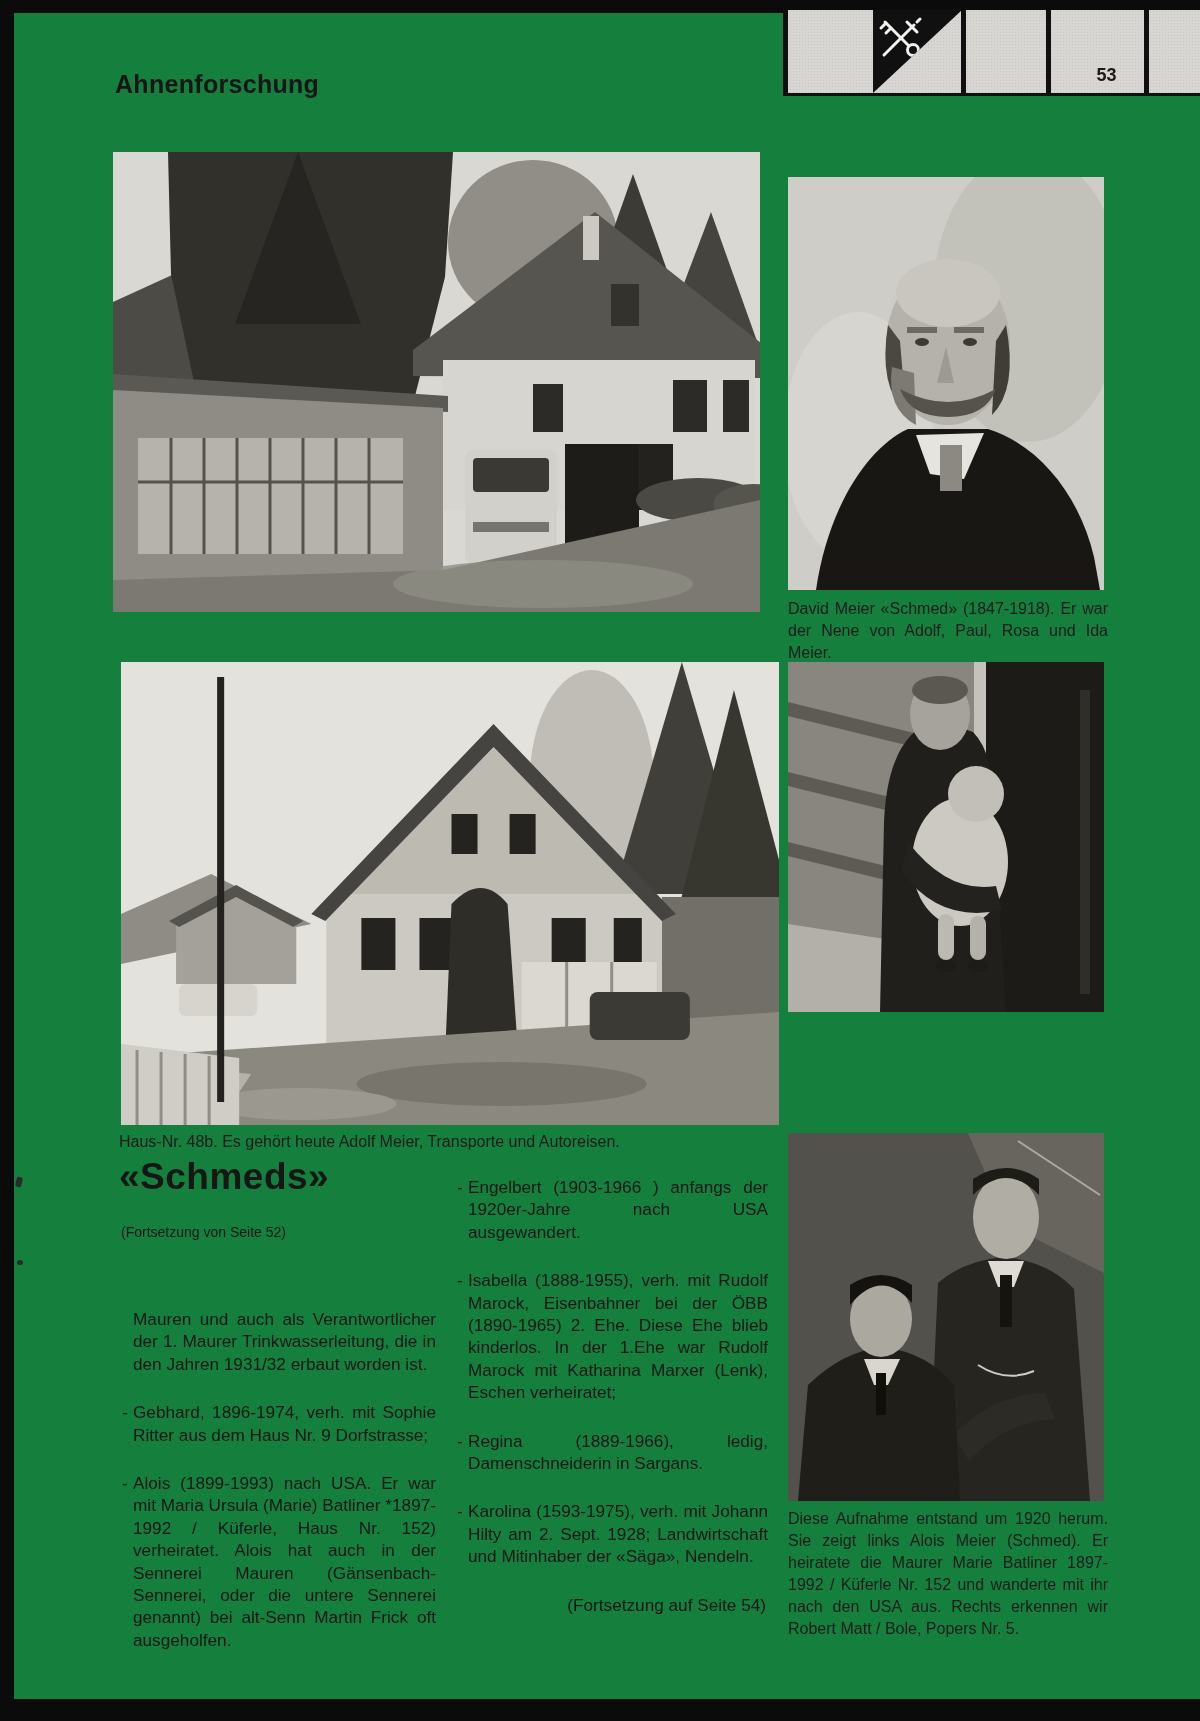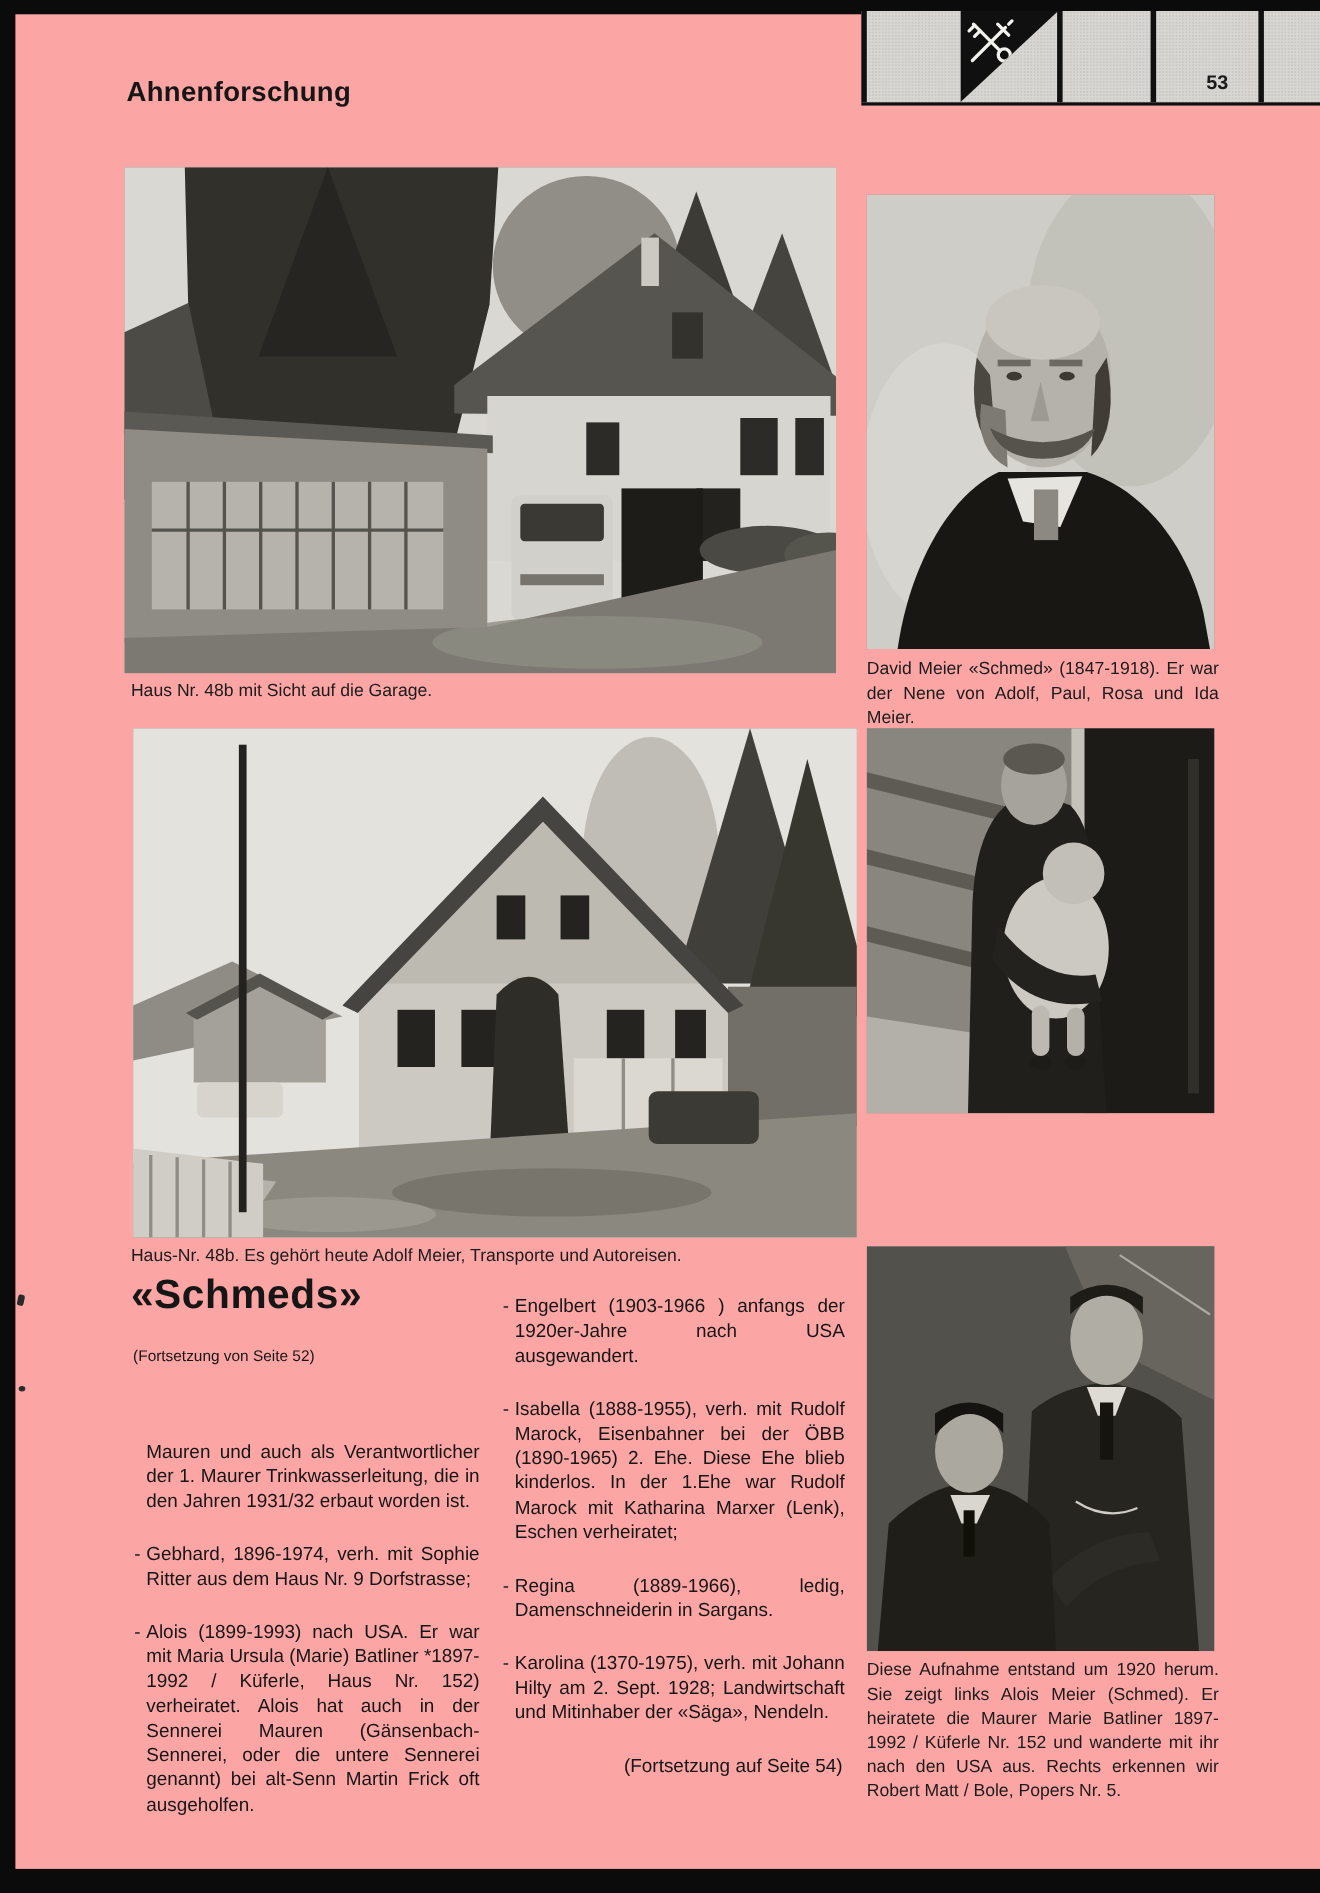--- a/index.html
+++ b/index.html
@@ -1,18 +1,18 @@
 <!DOCTYPE html>
 <html><head>
 <meta charset="utf-8">
 <style>
   html,body{margin:0;padding:0;background:#888;}
   .page{
     position:relative;width:1200px;height:1721px;margin:0 auto;
-    background:#fca5a5;overflow:hidden;
+    background:#15803d;overflow:hidden;
     font-family:"Liberation Sans","DejaVu Sans",sans-serif;color:#161616;
   }
   .abs{position:absolute;}
   
   .edge{position:absolute;background:#0b0b0b;}
   .edge-top{left:0;top:0;width:1200px;height:13px;}
   .edge-left{left:0;top:0;width:14px;height:1703px;}
   .edge-bottom{left:0;top:1699px;width:1200px;height:22px;}
   
   .section-title{left:115px;top:70px;font-size:25px;font-weight:bold;letter-spacing:.3px;}
@@ -121,21 +121,20 @@
       <rect x="452" y="292" width="74" height="122" fill="#1d1c19"></rect>
       <rect x="352" y="298" width="92" height="114" rx="8" fill="#d2d0ca"></rect>
       <rect x="360" y="306" width="76" height="34" rx="4" fill="#3a3934"></rect>
       <rect x="360" y="370" width="76" height="10" fill="#76746d"></rect>
       <ellipse cx="585" cy="348" rx="62" ry="22" fill="#4a4943"></ellipse>
       <ellipse cx="640" cy="352" rx="40" ry="20" fill="#55544d"></ellipse>
       <polygon points="0,428 330,418 647,348 647,460 0,460" fill="#7b7971"></polygon>
       <ellipse cx="430" cy="432" rx="150" ry="24" fill="#8f8d85" opacity="0.8"></ellipse>
     </svg>
   </div>
-  <div class="caption" style="left:119px;top:618px;width:650px;">Haus Nr. 48b mit Sicht auf die Garage.</div>
 
   <div class="photo" style="left:788px;top:177px;width:316px;height:413px;">
     <svg viewBox="0 0 316 413" preserveAspectRatio="none">
       <rect width="316" height="413" fill="#cecdc7"></rect>
       <ellipse cx="240" cy="120" rx="95" ry="145" fill="#c2c1ba"></ellipse>
       <ellipse cx="70" cy="260" rx="75" ry="125" fill="#d6d5cf"></ellipse>
       <path d="M28,413 C40,330 80,270 120,252 L200,252 C252,268 292,320 306,380 L312,413 Z" fill="#181713"></path>
       <polygon points="128,258 196,256 176,302 142,297" fill="#e6e4de"></polygon>
       <rect x="152" y="268" width="22" height="46" fill="#8b8981"></rect>
       <ellipse cx="160" cy="168" rx="62" ry="80" fill="#b4b2aa"></ellipse>
@@ -261,18 +260,18 @@
     <p class="para">
       <span class="dash">-</span>
       <span>Isabella (1888-1955), verh. mit Rudolf Marock, Eisenbahner bei der ÖBB (1890-1965) 2. Ehe. Diese Ehe blieb kinderlos. In der 1.Ehe war Rudolf Marock mit Katharina Marxer (Lenk), Eschen verheiratet;</span>
     </p>
     <p class="para">
       <span class="dash">-</span>
       <span>Regina (1889-1966), ledig, Damenschneiderin in Sargans.</span>
     </p>
     <p class="para">
       <span class="dash">-</span>
-      <span>Karolina (1370-1975), verh. mit Johann Hilty am 2. Sept. 1928; Landwirtschaft und Mitinhaber der «Säga», Nendeln.</span>
+      <span>Karolina (1593-1975), verh. mit Johann Hilty am 2. Sept. 1928; Landwirtschaft und Mitinhaber der «Säga», Nendeln.</span>
     </p>
     <p class="para continuation">(Fortsetzung auf Seite 54)</p>
   </div>
 
 </div>
 
 </body></html>

